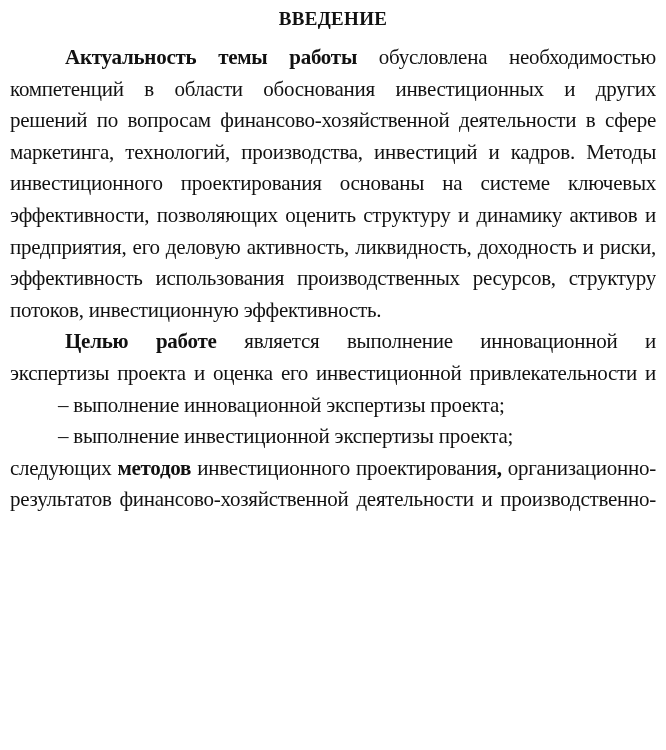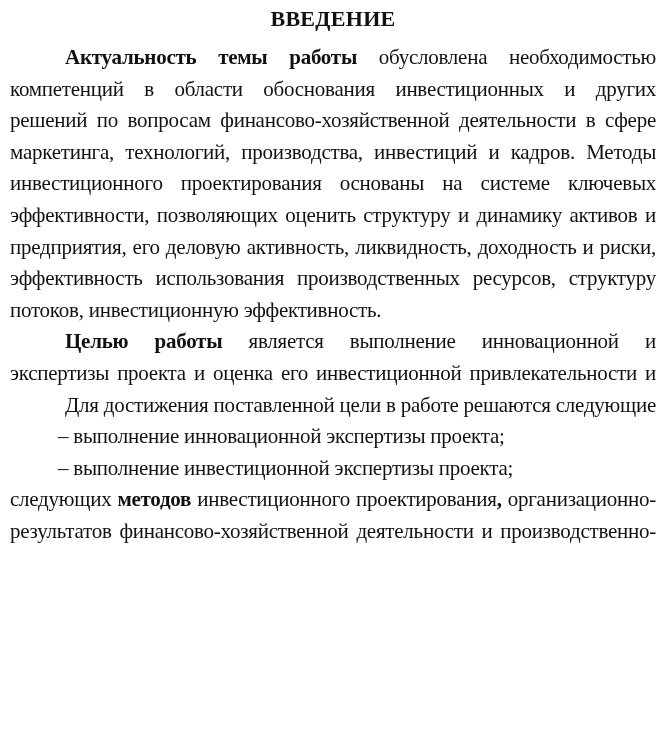--- a/index.html
+++ b/index.html
@@ -13,21 +13,21 @@
     height: 750px;
     box-sizing: border-box;
     padding: 6px 10px 0 10px;
     background: #ffffff;
     color: #111111;
     font-family: "Liberation Serif", "DejaVu Serif", serif;
     overflow: hidden;
   }
   .doc-title {
     margin: 0 0 10px 0;
-    font-size: 22px;
+    font-size: 19px;
     font-weight: 700;
     line-height: 26px;
     text-align: center;
     letter-spacing: 0.3px;
   }
   .block {
     margin: 0;
     padding: 0;
   }
   .line {
@@ -66,25 +66,24 @@
         <div class="line"><span class="r">компетенций в области обоснования инвестиционных и других стратегических</span></div>
         <div class="line"><span class="r">решений по вопросам финансово-хозяйственной деятельности в сфере финансов,</span></div>
         <div class="line"><span class="r">маркетинга, технологий, производства, инвестиций и кадров. Методы</span></div>
         <div class="line"><span class="r">инвестиционного проектирования основаны на системе ключевых показателей</span></div>
         <div class="line"><span class="r">эффективности, позволяющих оценить структуру и динамику активов и пассивов</span></div>
         <div class="line"><span class="r">предприятия, его деловую активность, ликвидность, доходность и риски,</span></div>
         <div class="line"><span class="r">эффективность использования производственных ресурсов, структуру денежных</span></div>
         <div class="line last"><span class="r">потоков, инвестиционную эффективность.</span></div>
       </div>
       <div class="block paragraph">
-        <div class="line indent"><span class="b">Целью работы</span><span class="r"> является выполнение инновационной и инвестиционной</span></div>
+        <div class="line indent"><span class="b">Целью работе</span><span class="r"> является выполнение инновационной и инвестиционной</span></div>
         <div class="line"><span class="r">экспертизы проекта и оценка его инвестиционной привлекательности и</span></div>
       </div>
       <div class="block paragraph">
-        <div class="line indent"><span class="r">Для достижения поставленной цели в работе решаются следующие</span></div>
       </div>
       <div class="block list">
         <div class="line list-item"><span class="r">– выполнение инновационной экспертизы проекта;</span></div>
         <div class="line list-item"><span class="r">– выполнение инвестиционной экспертизы проекта;</span></div>
       </div>
       <div class="block paragraph">
         <div class="line"><span class="r">следующих </span><span class="b">методов</span><span class="r"> инвестиционного проектирования</span><span class="b">,</span><span class="r"> организационно-</span></div>
         <div class="line"><span class="r">результатов финансово-хозяйственной деятельности и производственно-</span></div>
       </div>
     </div>

